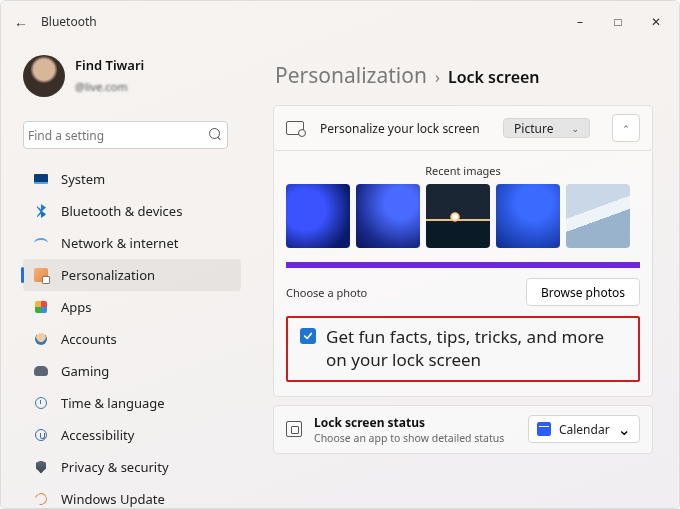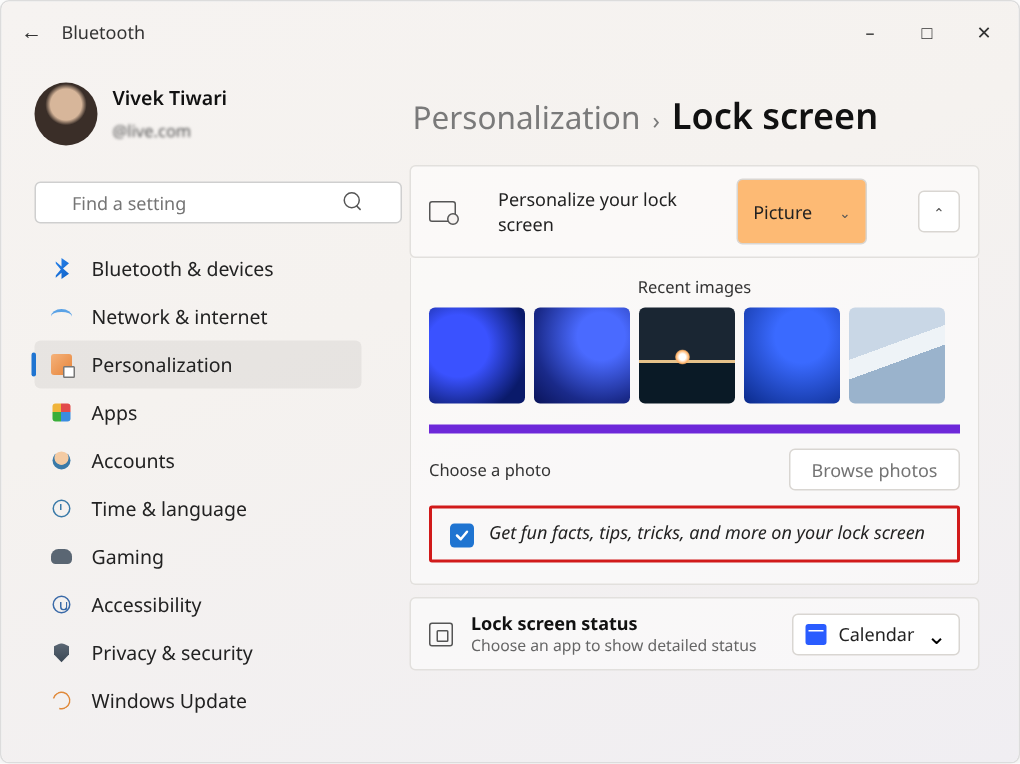--- a/index.html
+++ b/index.html
@@ -40,23 +40,23 @@
     background: radial-gradient(circle at 50% 35%, #d7b69a 0 30%, #3a2e28 40% 100%);
   }
   .user-name { font-size:13px; font-weight:600; color:#111; }
   .user-email {
     font-size:11px; color:#555;
     display:inline-block;
     filter: blur(1px);
   }
 
   .search-box {
-    margin-top:24px; width:245px; height:28px;
+    margin-top:24px; width:205px; height:28px;
     background:#fff; border:1px solid #cfcfcf; border-radius:4px;
-    display:flex; align-items:center; padding:0 24px;
+    display:flex; align-items:center; padding:0 4px;
   }
   .search-box input {
     flex:1; border:none; outline:none; font-size:12px; background:transparent; color:#444;
   }
   .search-icon { width:14px; height:14px; position:relative; }
   .search-icon::before {
     content:""; position:absolute; width:9px; height:9px; border:1px solid #555; border-radius:50%; left:0; top:0;
   }
   .search-icon::after {
     content:""; position:absolute; width:4px; height:1px; background:#555; transform:rotate(45deg); left:8px; top:10px;
@@ -96,37 +96,37 @@
   .ic-upd { width:12px; height:12px; border:1.5px solid #e0893a; border-radius:50%; border-left-color:transparent; transform:rotate(-30deg);}
 
   
   .content {
     position:absolute; left:258px; right:12px; top:54px; bottom:8px; z-index:2;
     overflow:hidden;
   }
   .breadcrumb { display:flex; align-items:baseline; gap:8px; margin:6px 0 16px 16px; }
   .bc-parent { font-size:21px; color:#7a7a7a; font-weight:400; }
   .bc-sep { font-size:16px; color:#7a7a7a; }
-  .bc-current { font-size:24px; color:#111; font-weight:600; }
+  .bc-current { font-size:16px; color:#111; font-weight:600; }
 
   .panel { margin:0 14px; }
 
   .row-card {
     background: rgba(255,255,255,0.55);
     border:1px solid #e2e0dd; border-radius:4px;
-    display:flex; align-items:center; padding:8px 12px; gap:28px;
+    display:flex; align-items:center; padding:8px 12px; gap:16px;
   }
   .row-left-icon {
     width:18px; height:14px; border:1.5px solid #555; border-radius:2px; position:relative;
   }
   .row-left-icon::after{content:"";position:absolute;right:-3px;bottom:-3px;width:6px;height:6px;border:1.5px solid #555;border-radius:50%;background:#f6f3f1;}
   .row-label { flex:1; font-size:12px; color:#222; }
   .select-pill {
-    background:#fdba74; border:1px solid #d9d6d2; border-radius:4px;
-    height:44px; display:flex; align-items:center; padding:0 10px; gap:18px;
+    background:#e5e5e5; border:1px solid #d9d6d2; border-radius:4px;
+    height:20px; display:flex; align-items:center; padding:0 10px; gap:18px;
     font-size:12px; color:#222; cursor:pointer;
   }
   .select-pill .chev, .expand-btn .chev { font-size:9px; color:#555; }
   .expand-btn {
     width:28px; height:28px; background:#fff; border:1px solid #d9d6d2;
     border-radius:4px; display:flex; align-items:center; justify-content:center;
     margin-left:6px; cursor:pointer;
   }
 
   .expanded-area {
@@ -142,35 +142,35 @@
   .t3::after{content:"";position:absolute;left:38%;top:44%;width:10px;height:10px;border-radius:50%;background:radial-gradient(circle,#fff 0 30%,#ffb36a 60%,transparent 80%);}
   .t4{background:radial-gradient(circle at 60% 30%,#3a6aff 0 30%,#0a2a8a 100%);}
   .t5{background:linear-gradient(160deg,#c9d7e6 0 40%,#eef3f7 40% 55%,#9ab3cc 55% 100%);}
 
   .choose-row {
     display:flex; align-items:center; justify-content:space-between;
     border-top:6px solid #6d28d9; margin-top:14px; padding-top:10px;
   }
   .browse-btn {
     background:#fff; border:1px solid #d9d6d2; border-radius:4px;
-    height:28px; padding:0 14px; font-size:12px; color:#737373; cursor:pointer;
+    height:28px; padding:0 14px; font-size:12px; color:#000000; cursor:pointer;
   }
 
   .red-box {
     border:2px solid #d11a1a; border-radius:2px;
     padding:8px 12px; margin-top:10px;
     display:flex; align-items:flex-start; gap:10px;
   }
   .checkbox {
     width:16px; height:16px; background:#1f74d1; border-radius:3px;
     display:flex; align-items:center; justify-content:center; flex-shrink:0; margin-top:2px;
     cursor:pointer;
   }
   .checkbox svg { width:10px; height:10px; }
-  .check-label { font-size:12px; color:#222; line-height:1.35;font-style:italic; }
+  .check-label { font-size:17px; color:#222; line-height:1.35; }
 
   .status-card {
     border:1px solid #e2e0dd; border-radius:4px;
     background: rgba(255,255,255,0.5);
     display:flex; align-items:center; gap:12px; padding:8px 12px; margin-top:8px;
   }
   .status-icon {
     width:16px; height:16px; border:1.5px solid #555; border-radius:2px; position:relative; flex-shrink:0;
   }
   .status-icon::after{content:"";position:absolute;left:4px;top:4px;width:6px;height:6px;border:1px solid #555;border-radius:1px;}
@@ -198,33 +198,39 @@
       <span>–</span>
       <span>□</span>
       <span>✕</span>
     </div>
   </div>
 
   <div class="left-pane">
     <div class="user-row">
       <div class="avatar"></div>
       <div>
-        <div class="user-name">Vivek Tiwari</div>
+        <div class="user-name">Find Tiwari</div>
         <span class="user-email">@live.com</span>
       </div>
     </div>
 
     <div class="search-box">
       <input placeholder="Find a setting" style="">
       <div class="search-icon"></div>
     </div>
 
     <div class="nav">
       <div class="nav-item">
         <span class="nav-icon">
+            <span class="ic-system"></span>
+          </span>
+        <span>System</span>
+      </div>
+      <div class="nav-item">
+        <span class="nav-icon">
             <span class="ic-bt"></span>
           </span>
         <span>Bluetooth &amp; devices</span>
       </div>
       <div class="nav-item">
         <span class="nav-icon">
             <span class="ic-net"></span>
           </span>
         <span>Network &amp; internet</span>
       </div>
@@ -241,29 +247,29 @@
         <span>Apps</span>
       </div>
       <div class="nav-item">
         <span class="nav-icon">
             <span class="ic-acc"></span>
           </span>
         <span>Accounts</span>
       </div>
       <div class="nav-item">
         <span class="nav-icon">
+            <span class="ic-game"></span>
+          </span>
+        <span>Gaming</span>
+      </div>
+      <div class="nav-item">
+        <span class="nav-icon">
             <span class="ic-time"></span>
           </span>
         <span>Time &amp; language</span>
-      </div>
-      <div class="nav-item">
-        <span class="nav-icon">
-            <span class="ic-game"></span>
-          </span>
-        <span>Gaming</span>
       </div>
       <div class="nav-item">
         <span class="nav-icon">
             <span class="ic-acs"></span>
           </span>
         <span>Accessibility</span>
       </div>
       <div class="nav-item">
         <span class="nav-icon">
             <span class="ic-priv"></span>

